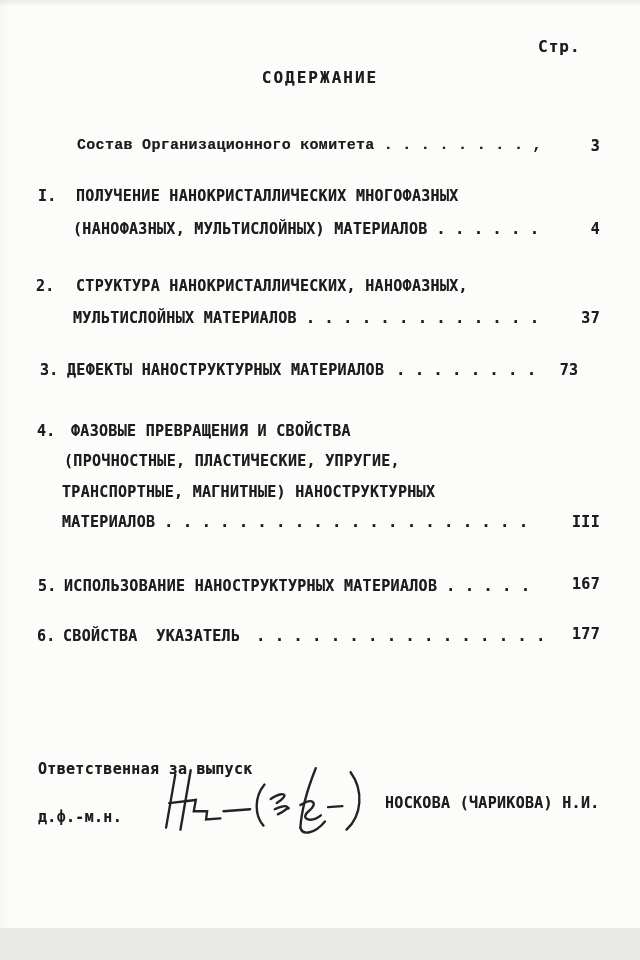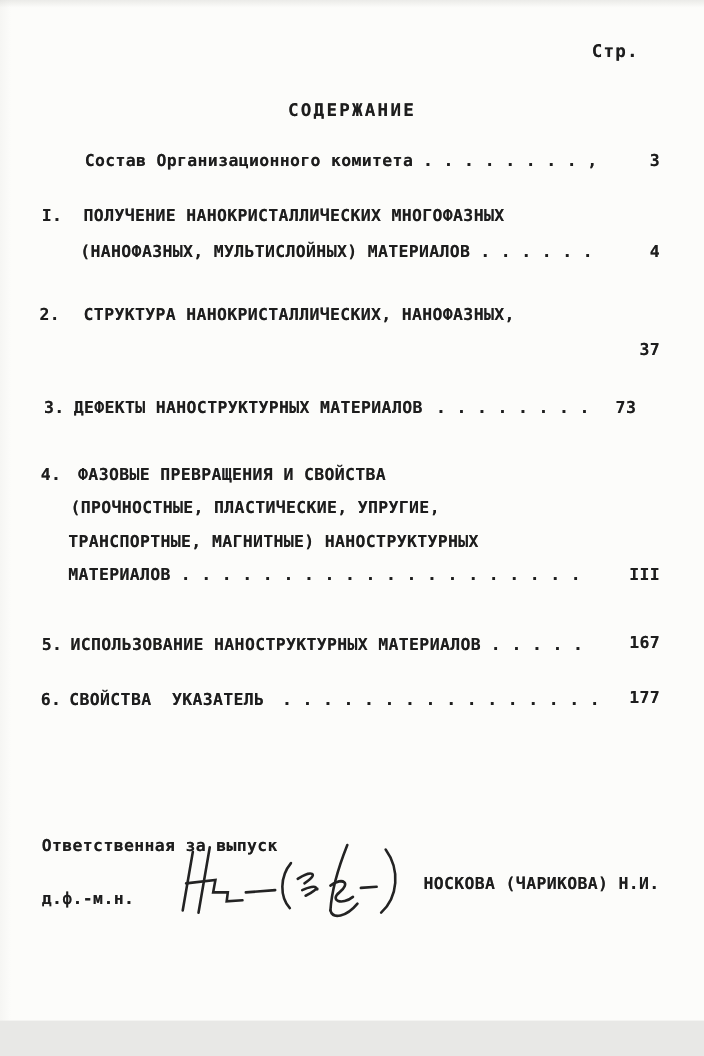--- a/index.html
+++ b/index.html
@@ -27,45 +27,46 @@
   .pagenum{
     position:absolute;
     left:538px;width:62px;
     text-align:right;
     font-size:15px;
     letter-spacing:0.3px;
     text-shadow:0 0 .4px rgba(20,20,20,.55);
   }
   .hdr{font-size:16px;letter-spacing:1px;}
   .title{
-    position:absolute;left:0;top:90px;width:640px;
+    position:absolute;left:0;top:68px;width:640px;
     text-align:center;font-size:16px;letter-spacing:2px;
     text-shadow:0 0 .5px rgba(20,20,20,.6);
   }
   .num{display:inline-block;}
   .sig{position:absolute;left:162px;top:762px;}
   .sig path{fill:none;stroke:#232323;stroke-width:2.3;stroke-linecap:round;}
 </style>
 </head>
 <body>
 
 <div class="page">
 
   <div class="row hdr" style="left:538px;top:38px;">Стр.</div>
 
   <div class="title">СОДЕРЖАНИЕ</div>
 
-  <div class="row" style="left:77px;top:137px;"><span>Состав Организационного комитета</span><span class="dots">. . . . . . . . ,</span></div>
+  <div class="row" style="left:77px;top:137px;font-family:Liberation Mono, monospace;"><span>Состав Организационного комитета</span><span class="dots">. . . . . . . . ,</span></div>
   <div class="pagenum" style="top:137px;">3</div>
 
   <div class="row" style="left:38px;top:187px;"><span class="num">I.</span><span style="position:absolute;left:38px;">ПОЛУЧЕНИЕ НАНОКРИСТАЛЛИЧЕСКИХ МНОГОФАЗНЫХ</span></div>
   <div class="row" style="left:73px;top:220px;"><span>(НАНОФАЗНЫХ, МУЛЬТИСЛОЙНЫХ) МАТЕРИАЛОВ</span><span class="dots">. . . . . .</span></div>
   <div class="pagenum" style="top:220px;">4</div>
 
   <div class="row" style="left:36px;top:277px;"><span class="num">2.</span><span style="position:absolute;left:40px;">СТРУКТУРА НАНОКРИСТАЛЛИЧЕСКИХ, НАНОФАЗНЫХ,</span></div>
+  <div class="row" style="left:73px;top:309px;"><span>МУЛЬТИСЛОЙНЫХ МАТЕРИАЛОВ</span><span class="dots">. . . . . . . . . . . . .</span></div>
   <div class="pagenum" style="top:309px;">37</div>
 
   <div class="row" style="left:40px;top:361px;"><span class="num">3.</span><span style="position:absolute;left:27px;"><span>ДЕФЕКТЫ НАНОСТРУКТУРНЫХ МАТЕРИАЛОВ</span><span class="dots" style="margin-left:12px;">. . . . . . . .</span></span></div>
   <div class="pagenum" style="top:361px;text-align:center;">73</div>
 
   <div class="row" style="left:37px;top:422px;"><span class="num">4.</span><span style="position:absolute;left:34px;text-align:right;">ФАЗОВЫЕ ПРЕВРАЩЕНИЯ И СВОЙСТВА</span></div>
   <div class="row" style="left:64px;top:452px;"><span>(ПРОЧНОСТНЫЕ, ПЛАСТИЧЕСКИЕ, УПРУГИЕ,</span></div>
   <div class="row" style="left:62px;top:513px;"><span>МАТЕРИАЛОВ</span><span class="dots">. . . . . . . . . . . . . . . . . . . .</span></div>
   <div class="row" style="left:62px;top:483px;"><span>ТРАНСПОРТНЫЕ, МАГНИТНЫЕ) НАНОСТРУКТУРНЫХ</span></div>
   <div class="pagenum" style="top:513px;">III</div>

